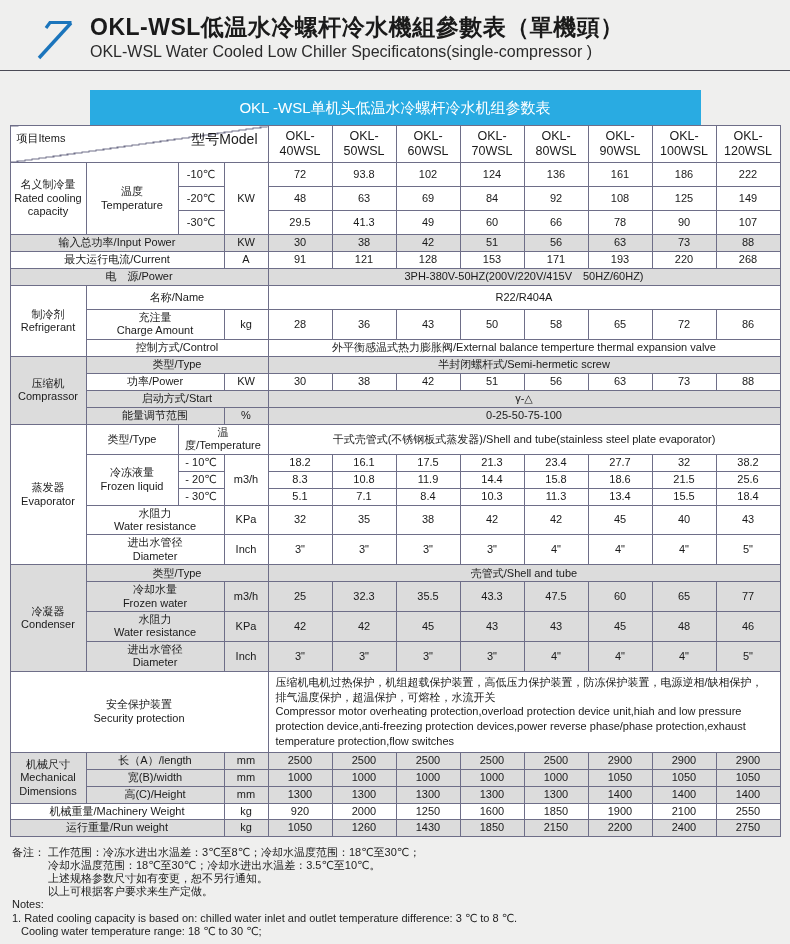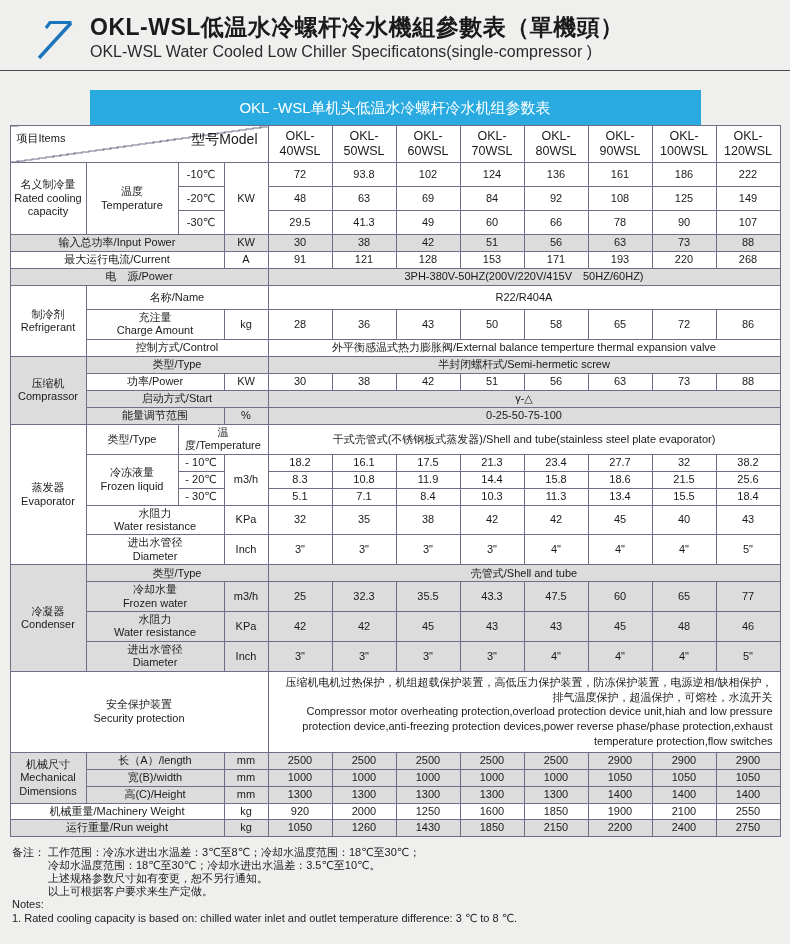--- a/index.html
+++ b/index.html
@@ -31,21 +31,21 @@
     overflow:hidden;word-break:break-word;
   }
   .spec th{font-size:12.5px;background:#ffffff;}
   .spec tr{height:17px;}
   tr.hm{height:37px;}
   tr.hc{height:24px;}
   tr.hb{height:25px;}
   tr.hs{height:72px;}
   tr.hw{height:15px;}
   tr.g td{background:#dcdcdc;}
-  td.left{text-align:right;padding:3px 7px;line-height:1.35;}
+  td.left{text-align:left;padding:3px 7px;line-height:1.35;}
   
   td.diag{
     position:relative;padding:0;
     background:linear-gradient(to bottom right,
       transparent calc(50% - 0.6px), #6e6e88 calc(50% - 0.6px),
       #6e6e88 calc(50% + 0.6px), transparent calc(50% + 0.6px));
   }
   .diag-tl{position:absolute;top:6px;left:6px;font-size:11px;}
   .diag-br{position:absolute;bottom:14px;right:10px;font-size:14px;margin-left:36px;}
   
@@ -387,14 +387,15 @@
     </tbody>
 </table>
 
 <div class="notes" id="notes">
     <div class="ind0">备注：  工作范围：冷冻水进出水温差：3℃至8℃；冷却水温度范围：18℃至30℃；</div>
     <div class="ind1">冷却水温度范围：18℃至30℃；冷却水进出水温差：3.5℃至10℃。</div>
     <div class="ind1">上述规格参数尺寸如有变更，恕不另行通知。</div>
     <div class="ind1">以上可根据客户要求来生产定做。</div>
     <div class="ind0">Notes:</div>
     <div class="ind0">1. Rated cooling capacity is based on: chilled water inlet and outlet temperature  difference: 3 ℃ to 8 ℃.</div>
+    <div class="ind2">Cooling water temperature  range: 18 ℃ to 30 ℃;</div>
     <div class="ind0">&nbsp;</div>
   </div>
 
 </body></html>

